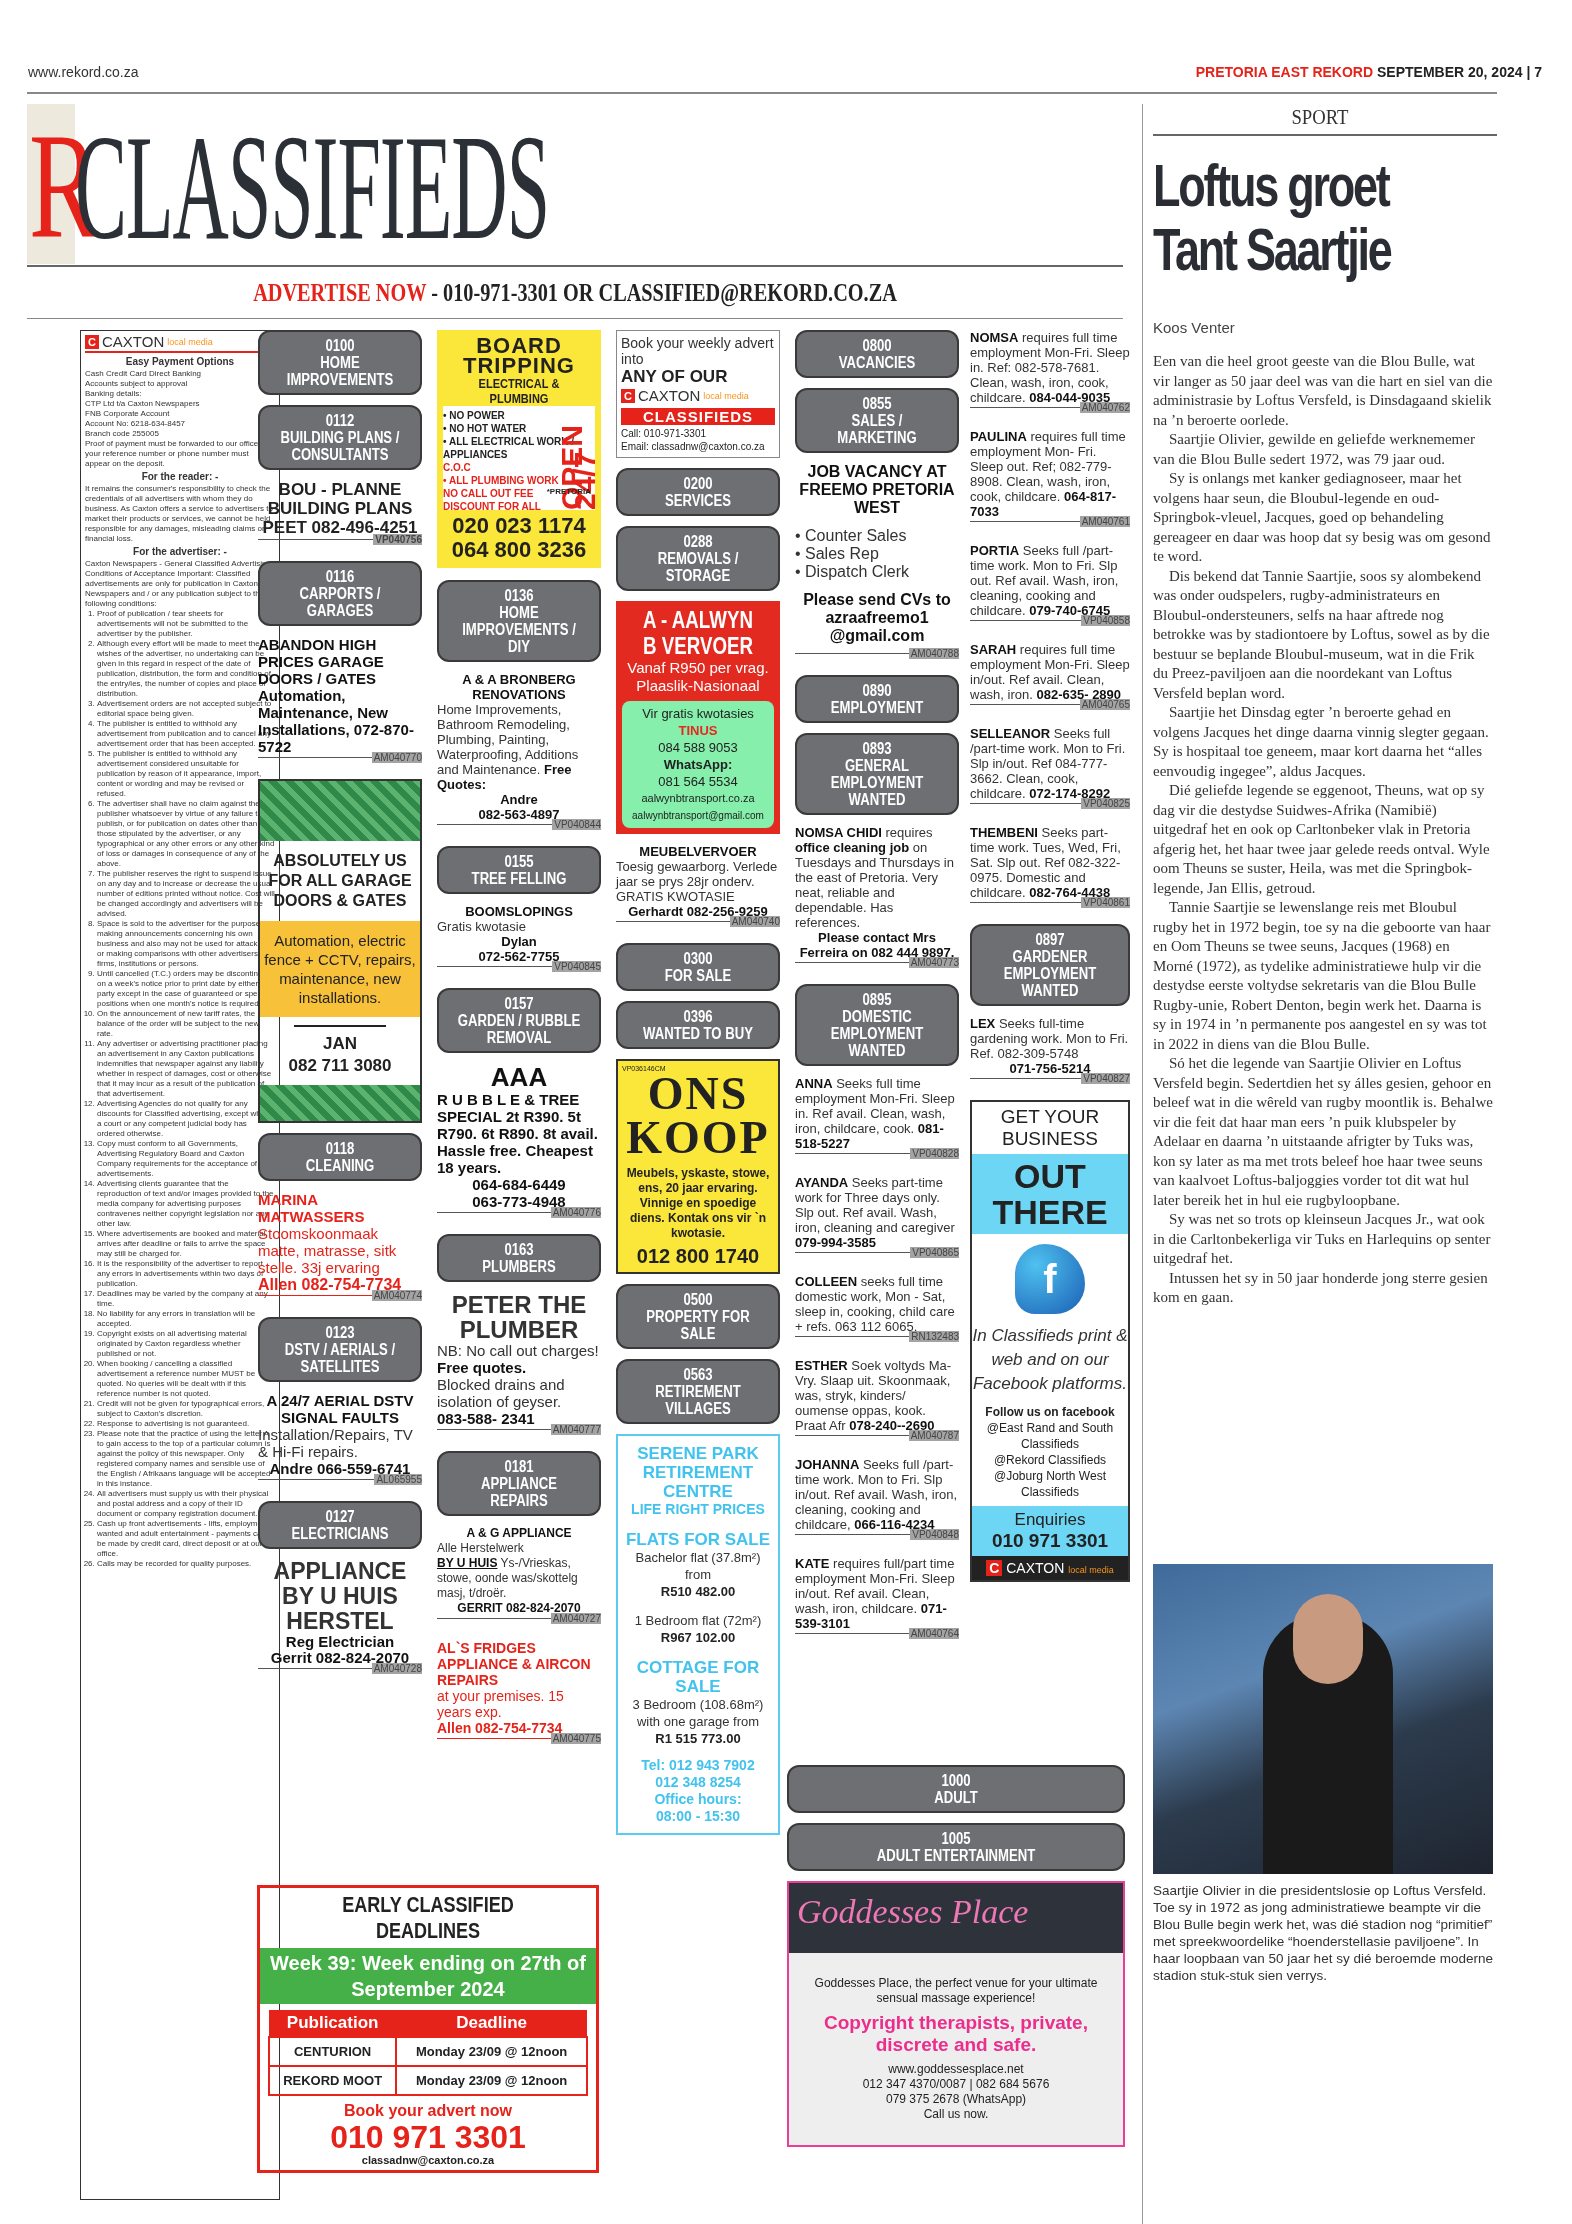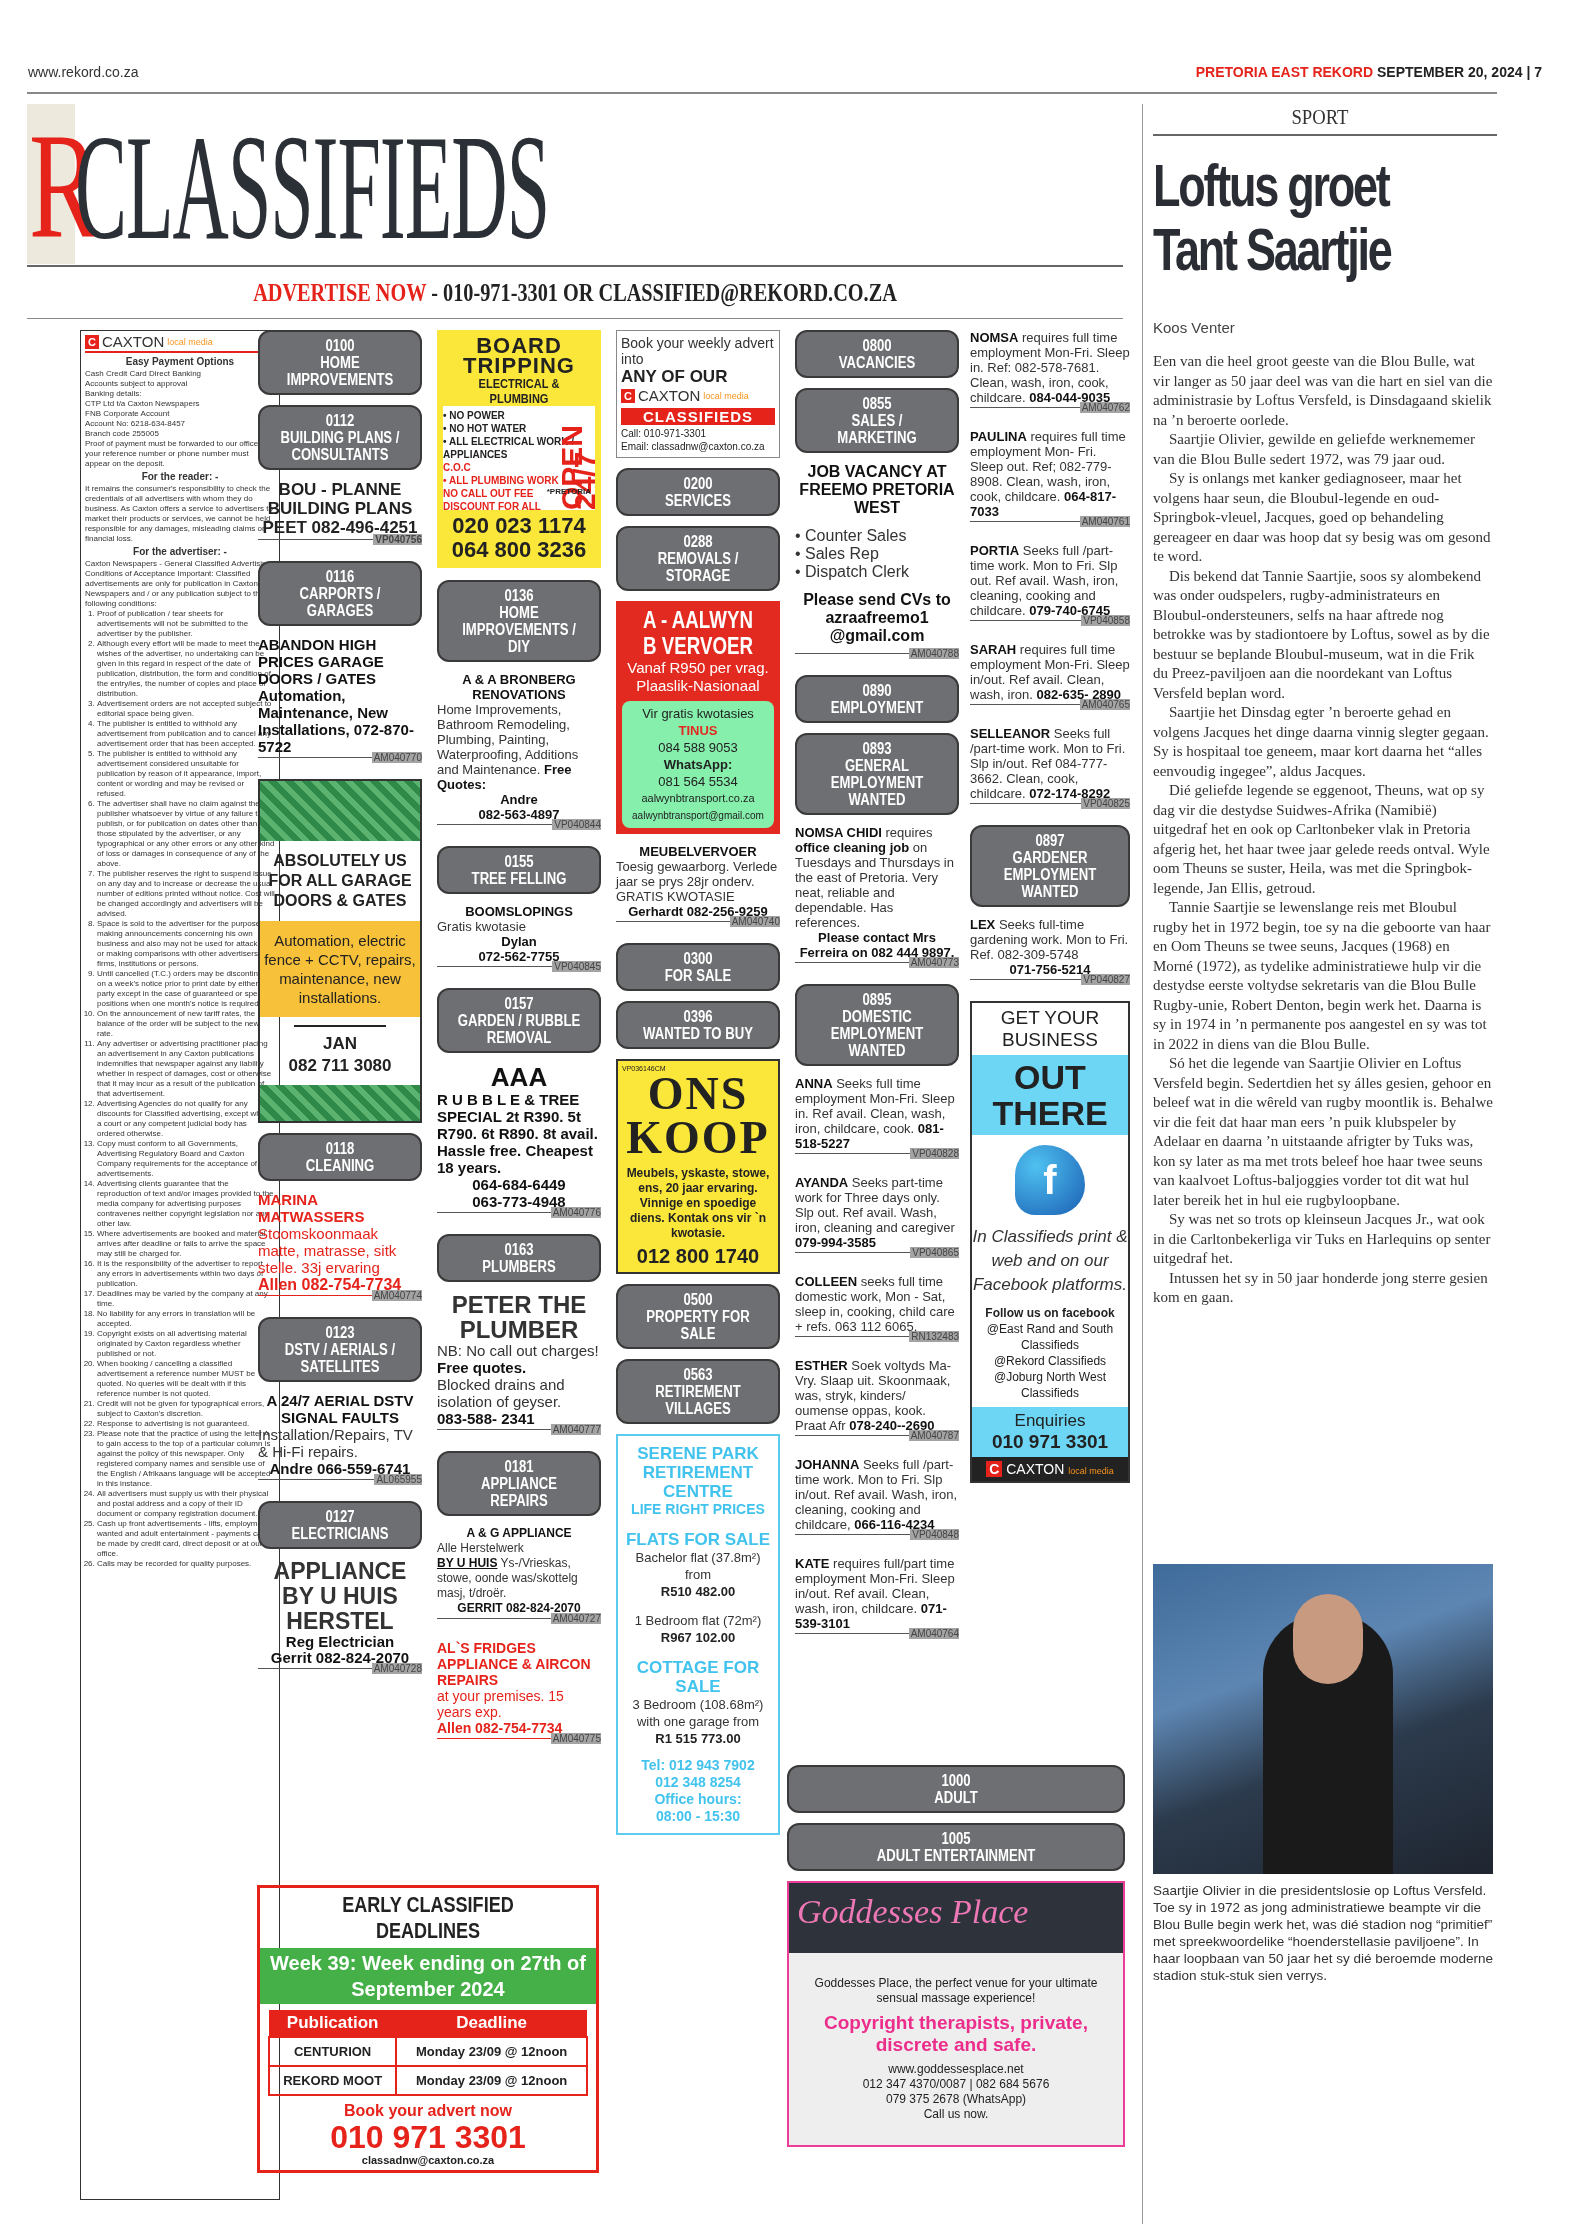--- a/index.html
+++ b/index.html
@@ -480,20 +480,21 @@
     </div>
 </div>
 
 <div class="col c6">
   <div id="general-list">
       <div class="ad"><b>NOMSA</b> requires full time employment Mon-Fri. Sleep in. Ref: 082-578-7681. Clean, wash, iron, cook, childcare. <b>084-044-9035</b><div class="ref"><span>AM040762</span></div></div>
       <div class="ad"><b>PAULINA</b> requires full time employment Mon- Fri. Sleep out. Ref; 082-779-8908. Clean, wash, iron, cook, childcare. <b>064-817-7033</b><div class="ref"><span>AM040761</span></div></div>
       <div class="ad"><b>PORTIA</b> Seeks full /part-time work. Mon to Fri. Slp out. Ref avail. Wash, iron, cleaning, cooking and childcare. <b>079-740-6745</b><div class="ref"><span>VP040858</span></div></div>
       <div class="ad"><b>SARAH</b> requires full time employment Mon-Fri. Sleep in/out. Ref avail. Clean, wash, iron. <b>082-635- 2890</b><div class="ref"><span>AM040765</span></div></div>
       <div class="ad"><b>SELLEANOR</b> Seeks full /part-time work. Mon to Fri. Slp in/out. Ref 084-777-3662. Clean, cook, childcare. <b>072-174-8292</b><div class="ref"><span>VP040825</span></div></div>
+      <div class="ad"><b>THEMBENI</b> Seeks part-time work. Tues, Wed, Fri, Sat. Slp out. Ref 082-322-0975. Domestic and childcare. <b>082-764-4438</b><div class="ref"><span>VP040861</span></div></div>
     </div>
   <div class="hdr">
       <span>0897</span>
       <span>GARDENER</span>
       <span>EMPLOYMENT</span>
       <span>WANTED</span>
     </div>
   <div class="ad">
     <b>LEX</b> <span>Seeks full-time gardening work. Mon to Fri. Ref. 082-309-5748</span>
     <div class="center"><b>071-756-5214</b></div>

